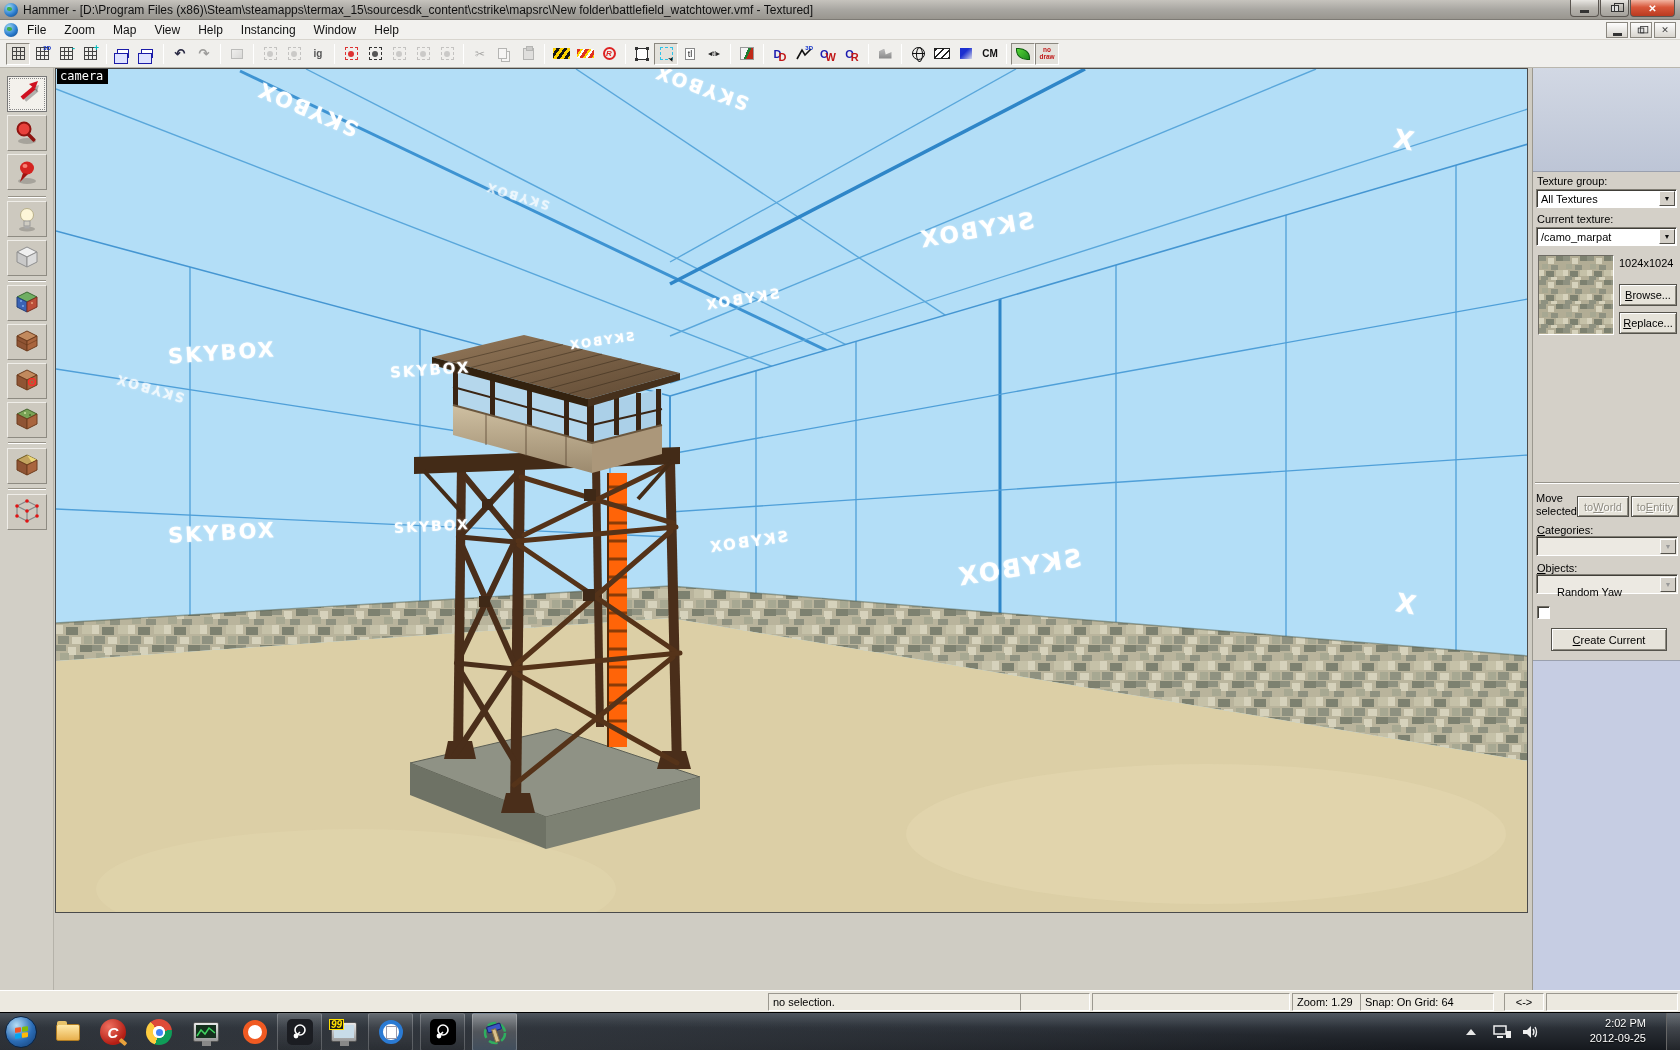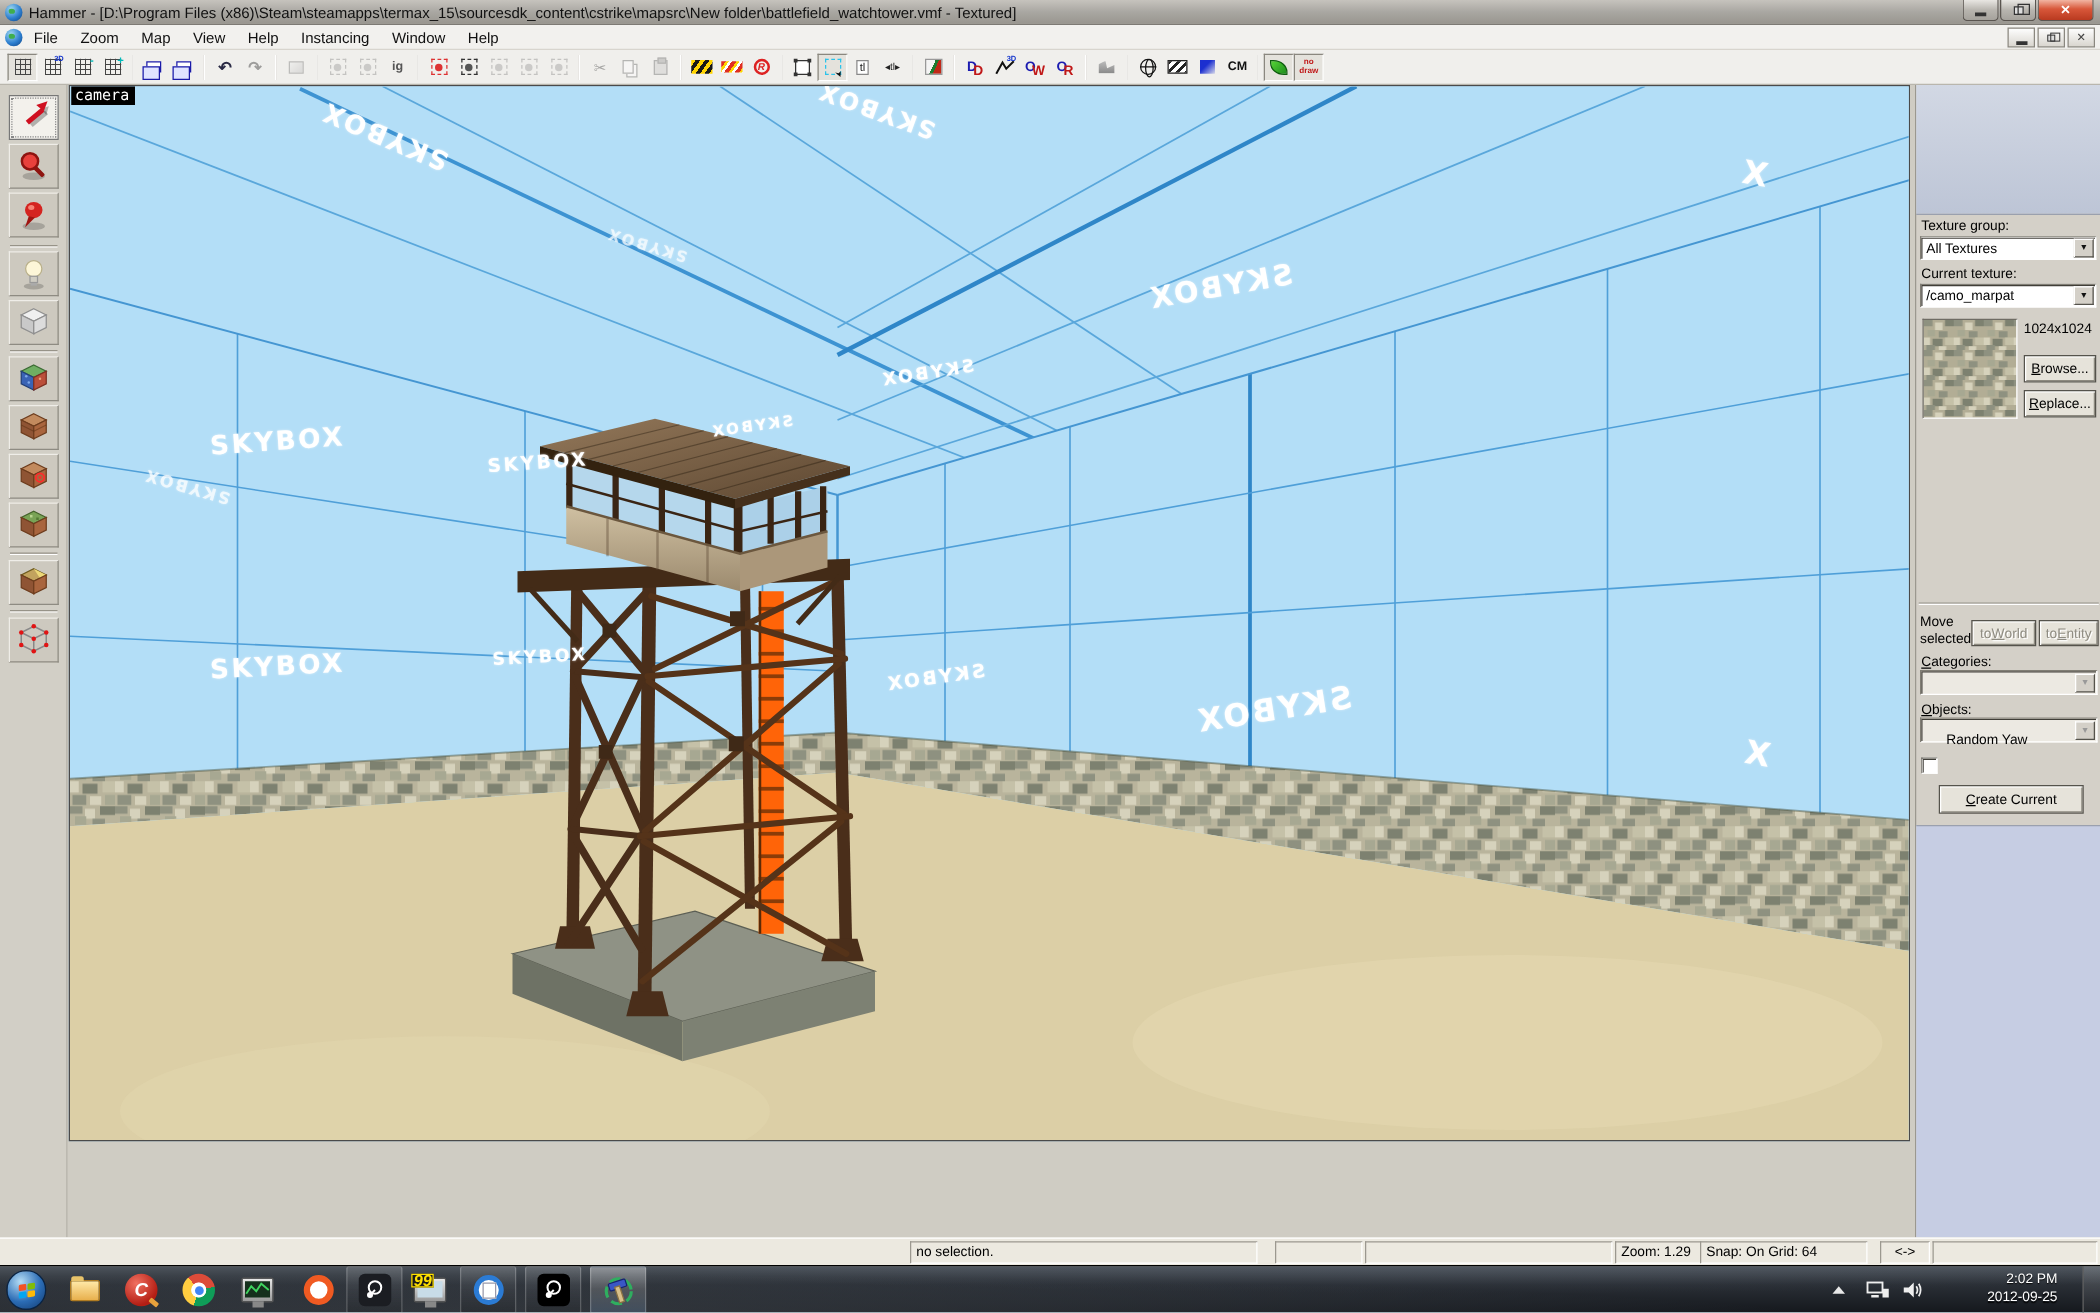--- a/index.html
+++ b/index.html
@@ -155,21 +155,21 @@
   .ic-chrome::after { content:""; position:absolute; left:7px; top:7px; width:12px; height:12px; border-radius:50%;
     background:#fff; box-shadow:inset 0 0 0 3px #fff; }
   .ic-chrome::before { content:""; position:absolute; left:9.5px; top:9.5px; width:7px; height:7px; border-radius:50%; background:#4285f4; z-index:2;}
   .ic-monitor { width:26px; height:20px; background:linear-gradient(#e8e8e8,#9a9a9a); border:1px solid #555; border-radius:2px; position:relative; }
   .ic-monitor .scr { position:absolute; left:2px; top:2px; right:2px; bottom:3px; background:#15301d; overflow:hidden;}
   .ic-monitor::after { content:""; position:absolute; left:8px; bottom:-5px; width:9px; height:5px; background:#888; }
   .ic-origin { width:24px; height:24px; border-radius:50%; border:5px solid #f05a22; background:#fff; }
   .ic-steam { width:26px; height:26px; border-radius:5px; background:#1b1d22; display:flex; align-items:center; justify-content:center; }
   .ic-bluering { width:24px; height:24px; border-radius:50%; border:4px solid #2b7bd4; background:#fff; position:relative;}
   .ic-bluering::after{content:""; position:absolute; left:3px; top:2px; width:9px; height:11px; background:#fff; border:1px solid #99a;}
-  .badge99 { position:absolute; left:-3px; top:-4px; background:#1a1a1a; color:#ffe000; font-size:13px; font-weight:bold; padding:0 1px; border:1px solid #ffe000; line-height:9px;}
+  .badge99 { position:absolute; left:-3px; top:-4px; background:#1a1a1a; color:#ffe000; font-size:10px; font-weight:bold; padding:0 1px; border:1px solid #ffe000; line-height:9px;}
   .tray { position:absolute; right:140px; top:0; height:38px; display:flex; align-items:center; color:#fff; }
   .tray-arrow { width:0; height:0; border-left:5px solid transparent; border-right:5px solid transparent; border-bottom:6px solid #e8e8e8; margin-right:16px;}
   .clock { position:absolute; right:34px; top:3px; text-align:right; color:#fff; font-size:11px; line-height:15px; text-shadow:0 1px 1px #000;}
   .showdesk { position:absolute; right:0; top:0; width:14px; height:38px; border-left:1px solid #666;
     background:linear-gradient(rgba(255,255,255,.15),rgba(255,255,255,.05)); }
 </style>
 </head>
 <body>
 
 <div id="app">
@@ -756,21 +756,21 @@
       <button class="btn95" style="left:18px; top:560px; width:116px; height:23px">
           <span class="u">C</span>
           <span>reate Current</span>
         </button>
 
       <div class="panel-bottomband"></div>
     </div>
   </div>
 
   <div class="statusbar">
-    <span class="scell" style="left:728px; width:278px">no selection.</span>
+    <span class="scell" style="left:768px; width:278px">no selection.</span>
     <span class="scell" style="left:1020px; width:70px"></span>
     <span class="scell" style="left:1092px; width:198px"></span>
     <span class="scell" style="left:1292px; width:74px">Zoom: 1.29</span>
     <span class="scell" style="left:1360px; width:134px">Snap: On Grid: 64</span>
     <span class="scell" style="left:1504px; width:40px; justify-content:center; padding-left:0">&lt;-&gt;</span>
     <span class="scell" style="left:1546px; width:132px"></span>
   </div>
 
   <div class="taskbar">
     <div class="orb">

